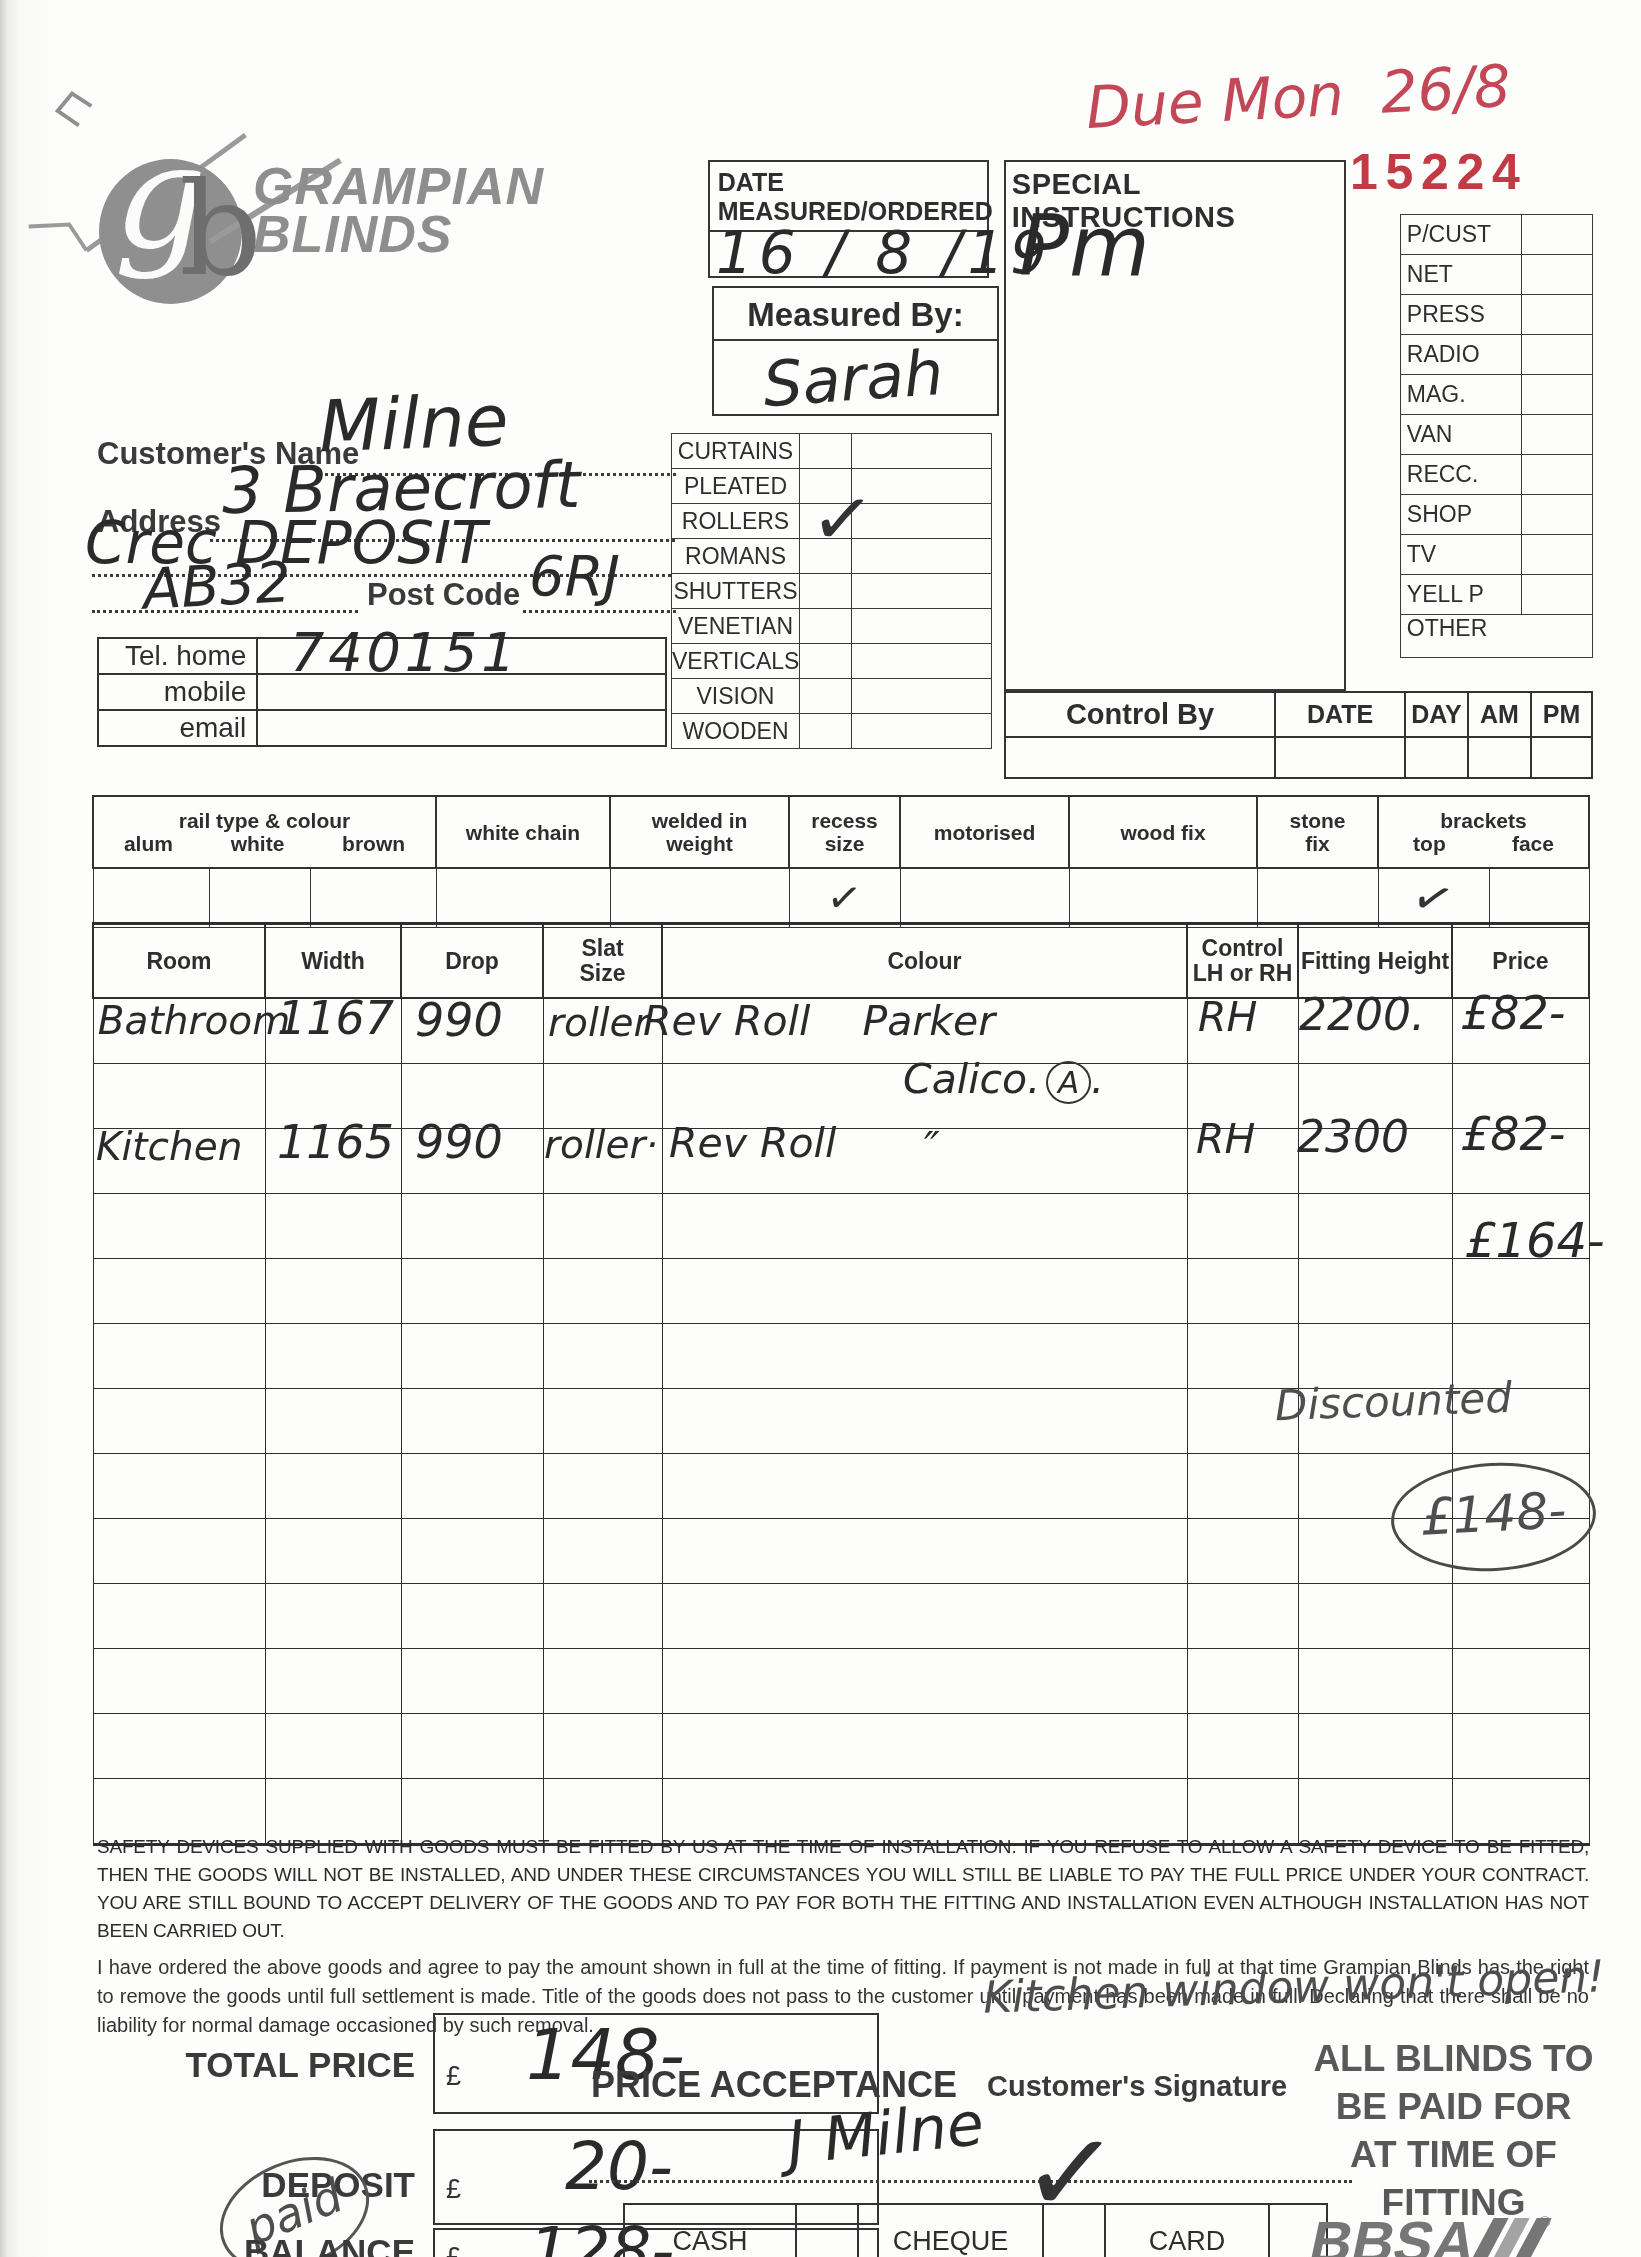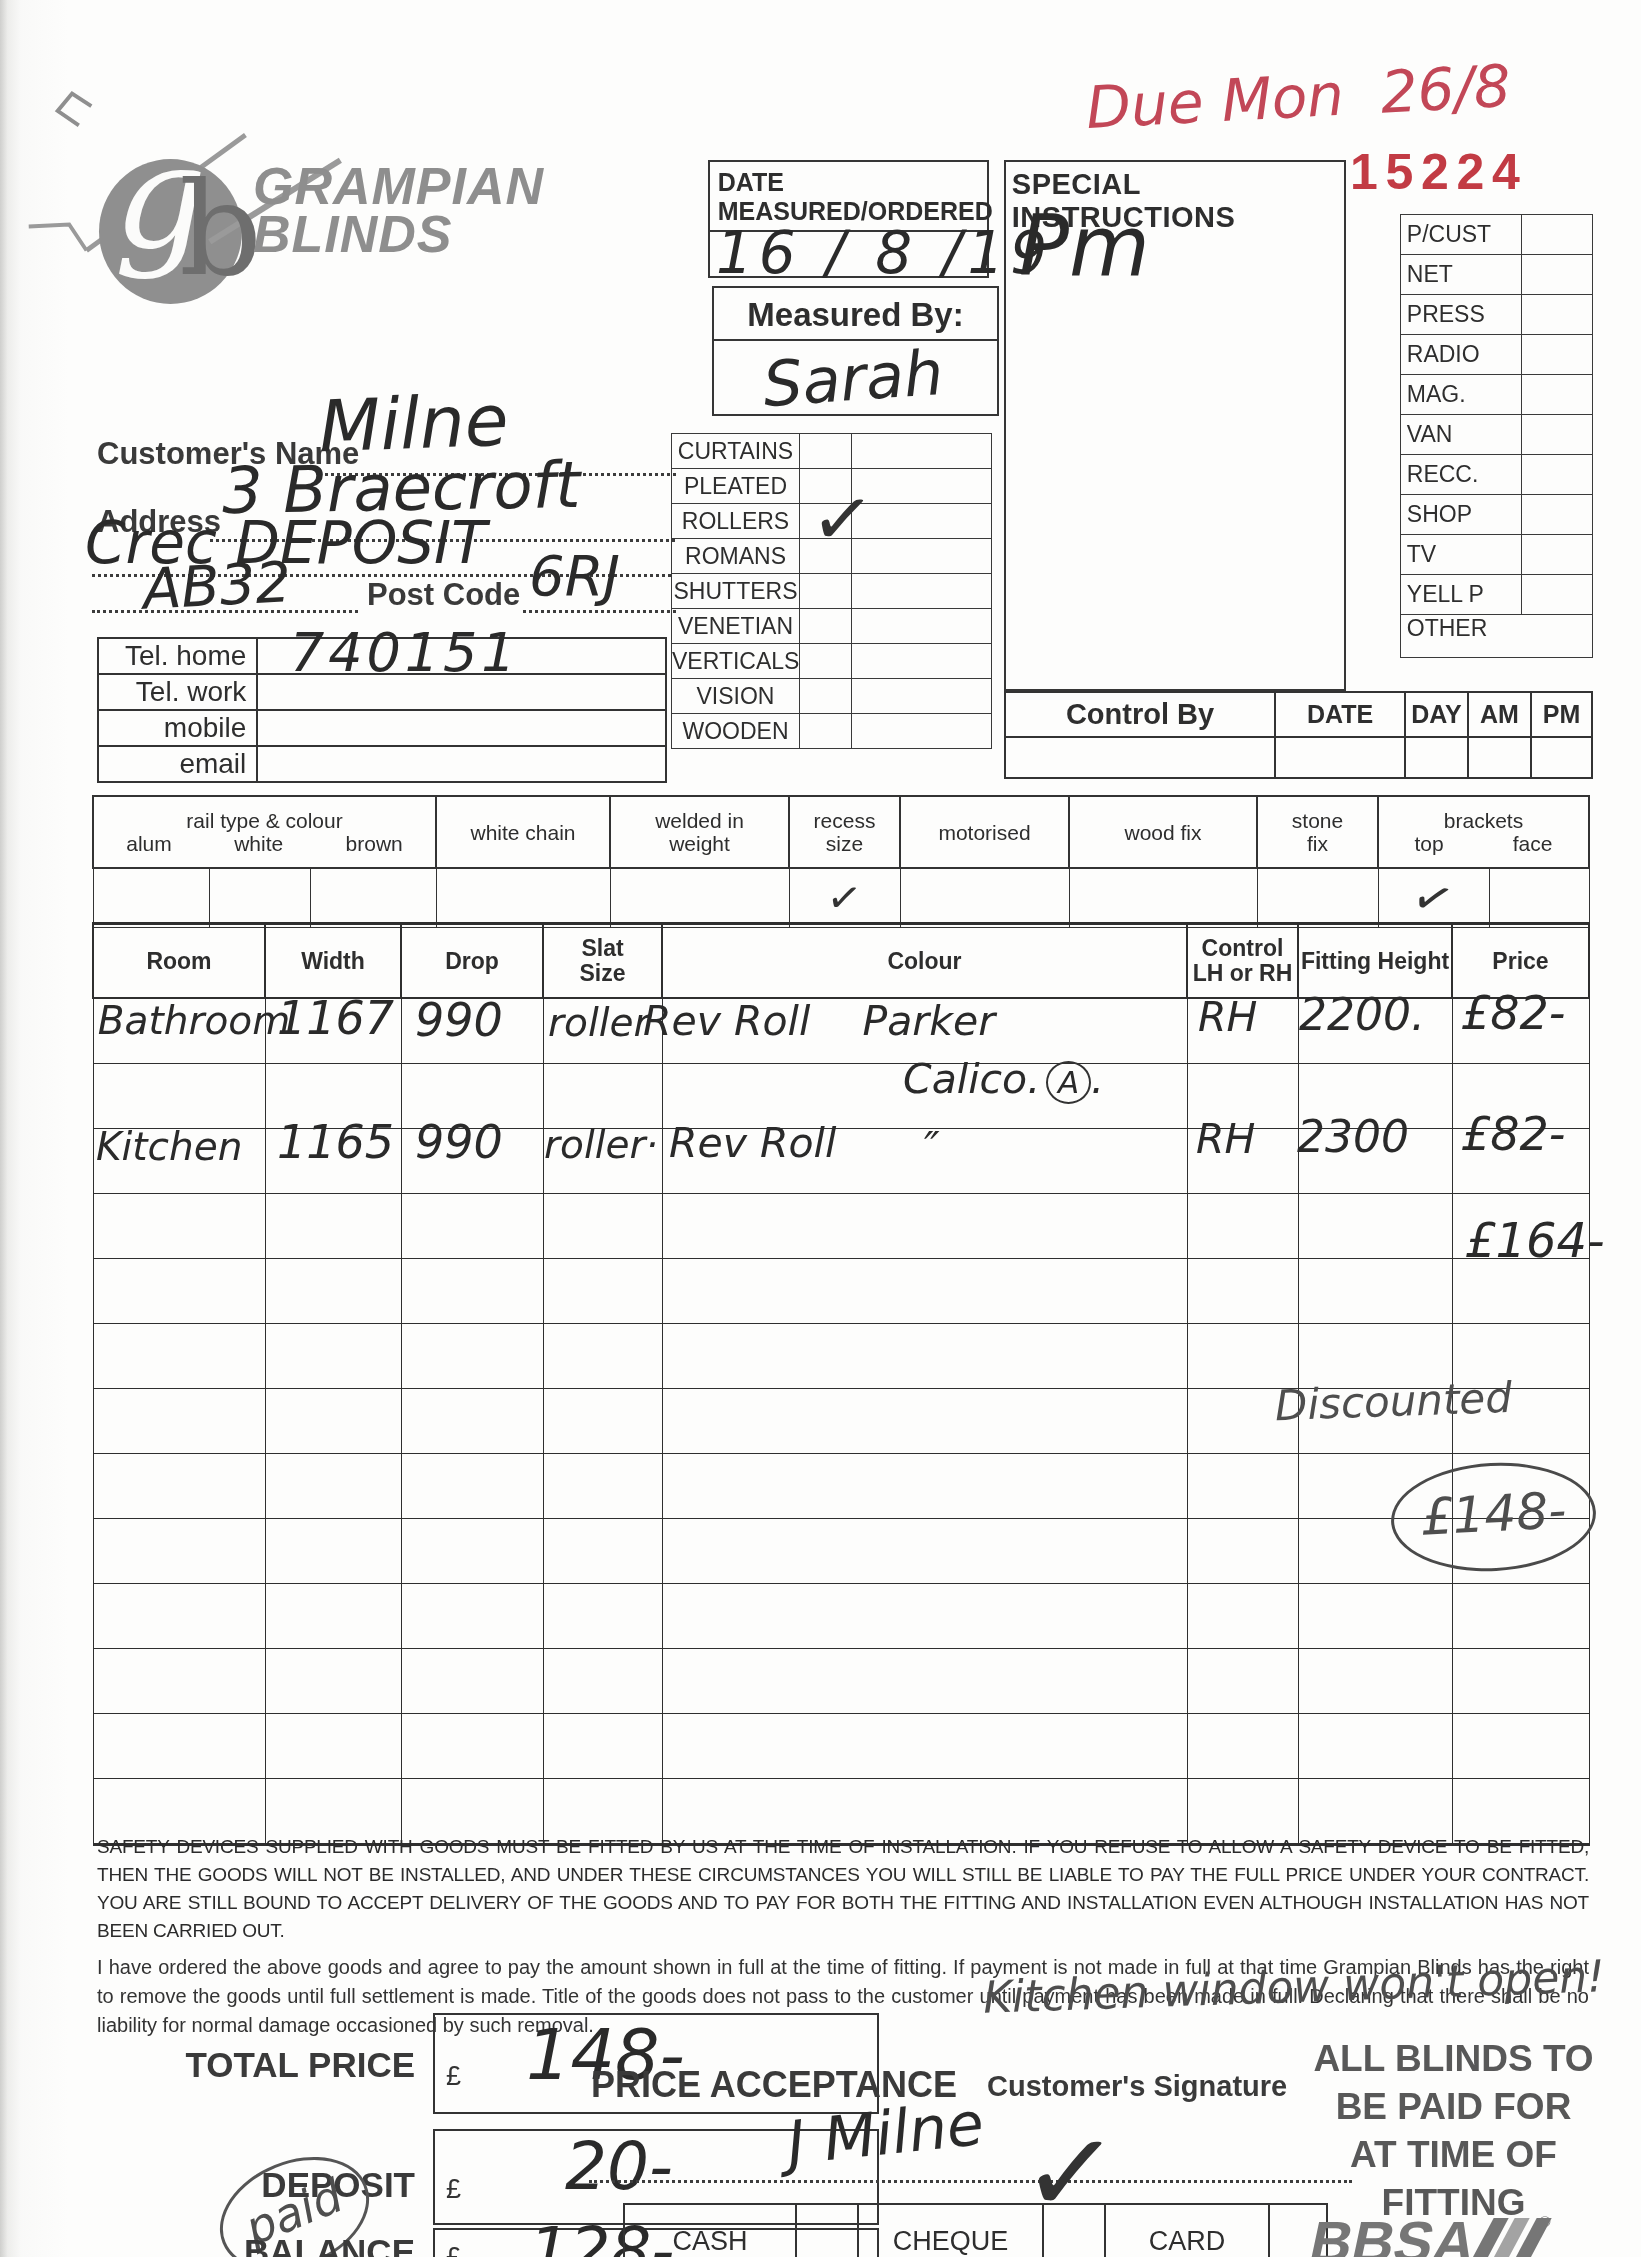--- a/index.html
+++ b/index.html
@@ -32,21 +32,21 @@
   .src .sbox{width:64px;}
   .src .other{height:42px;vertical-align:top;}
   .prod{position:absolute;left:671px;top:433px;width:321px;}
   .prod td{border:1.9px solid #3a3a3a;height:34px;font-size:23px;text-align:center;padding:0;}
   .fit{position:absolute;left:1004px;top:691px;width:589px;}
   .fit th,.fit td{border:2.4px solid #333;}
   .fit th{height:41px;font-size:25px;}
   .fit td{height:37px;}
   .fit .fb{font-size:29px;font-weight:bold;}
   .rail{position:absolute;left:92px;top:795px;width:1498px;font-size:21px;}
-  .rail th{border:2.4px solid #333;font-weight:normal;height:68px;line-height:23px;vertical-align:middle;margin-left:24px;}
+  .rail th{border:2.4px solid #333;font-weight:bold;height:68px;line-height:23px;vertical-align:middle;margin-left:24px;}
   .rail td{border:1.9px solid #333;height:53px;}
   .rail-subs{display:flex;justify-content:space-around;}
   .rail-subs2{display:flex;justify-content:space-around;}
   .ot{position:absolute;left:92px;top:922px;width:1498px;}
   .ot th{border:2.4px solid #2f2f2f;border-top:3.9px solid #2f2f2f;height:70px;font-size:23px;line-height:25px;}
   .ot td{border:1.9px solid #2f2f2f;height:62px;}
   .ot tr:last-child td{border-bottom:3.9px solid #2f2f2f;}
   .tel{position:absolute;left:97px;top:637px;width:570px;}
   .tel td{border:2.4px solid #333;height:29px;font-size:28px;}
   .tel .tl{text-align:right;padding-right:9.7px;width:154px;}
@@ -181,24 +181,20 @@
     <colgroup>
         <col style="width:159px">
         <col>
       </colgroup>
     <tbody>
         <tr>
           <td class="tl">Tel. home</td>
           <td></td>
         </tr>
     <tr>
-          <td class="tl">Tel. work</td>
-          <td></td>
-        </tr>
-    <tr>
           <td class="tl">mobile</td>
           <td></td>
         </tr>
     <tr>
           <td class="tl">email</td>
           <td></td>
         </tr>
   </tbody>
     </table>
   <div class="abs hand" style="left:290px;top:626px;font-size:54px;letter-spacing:3.9px;">740151</div>

